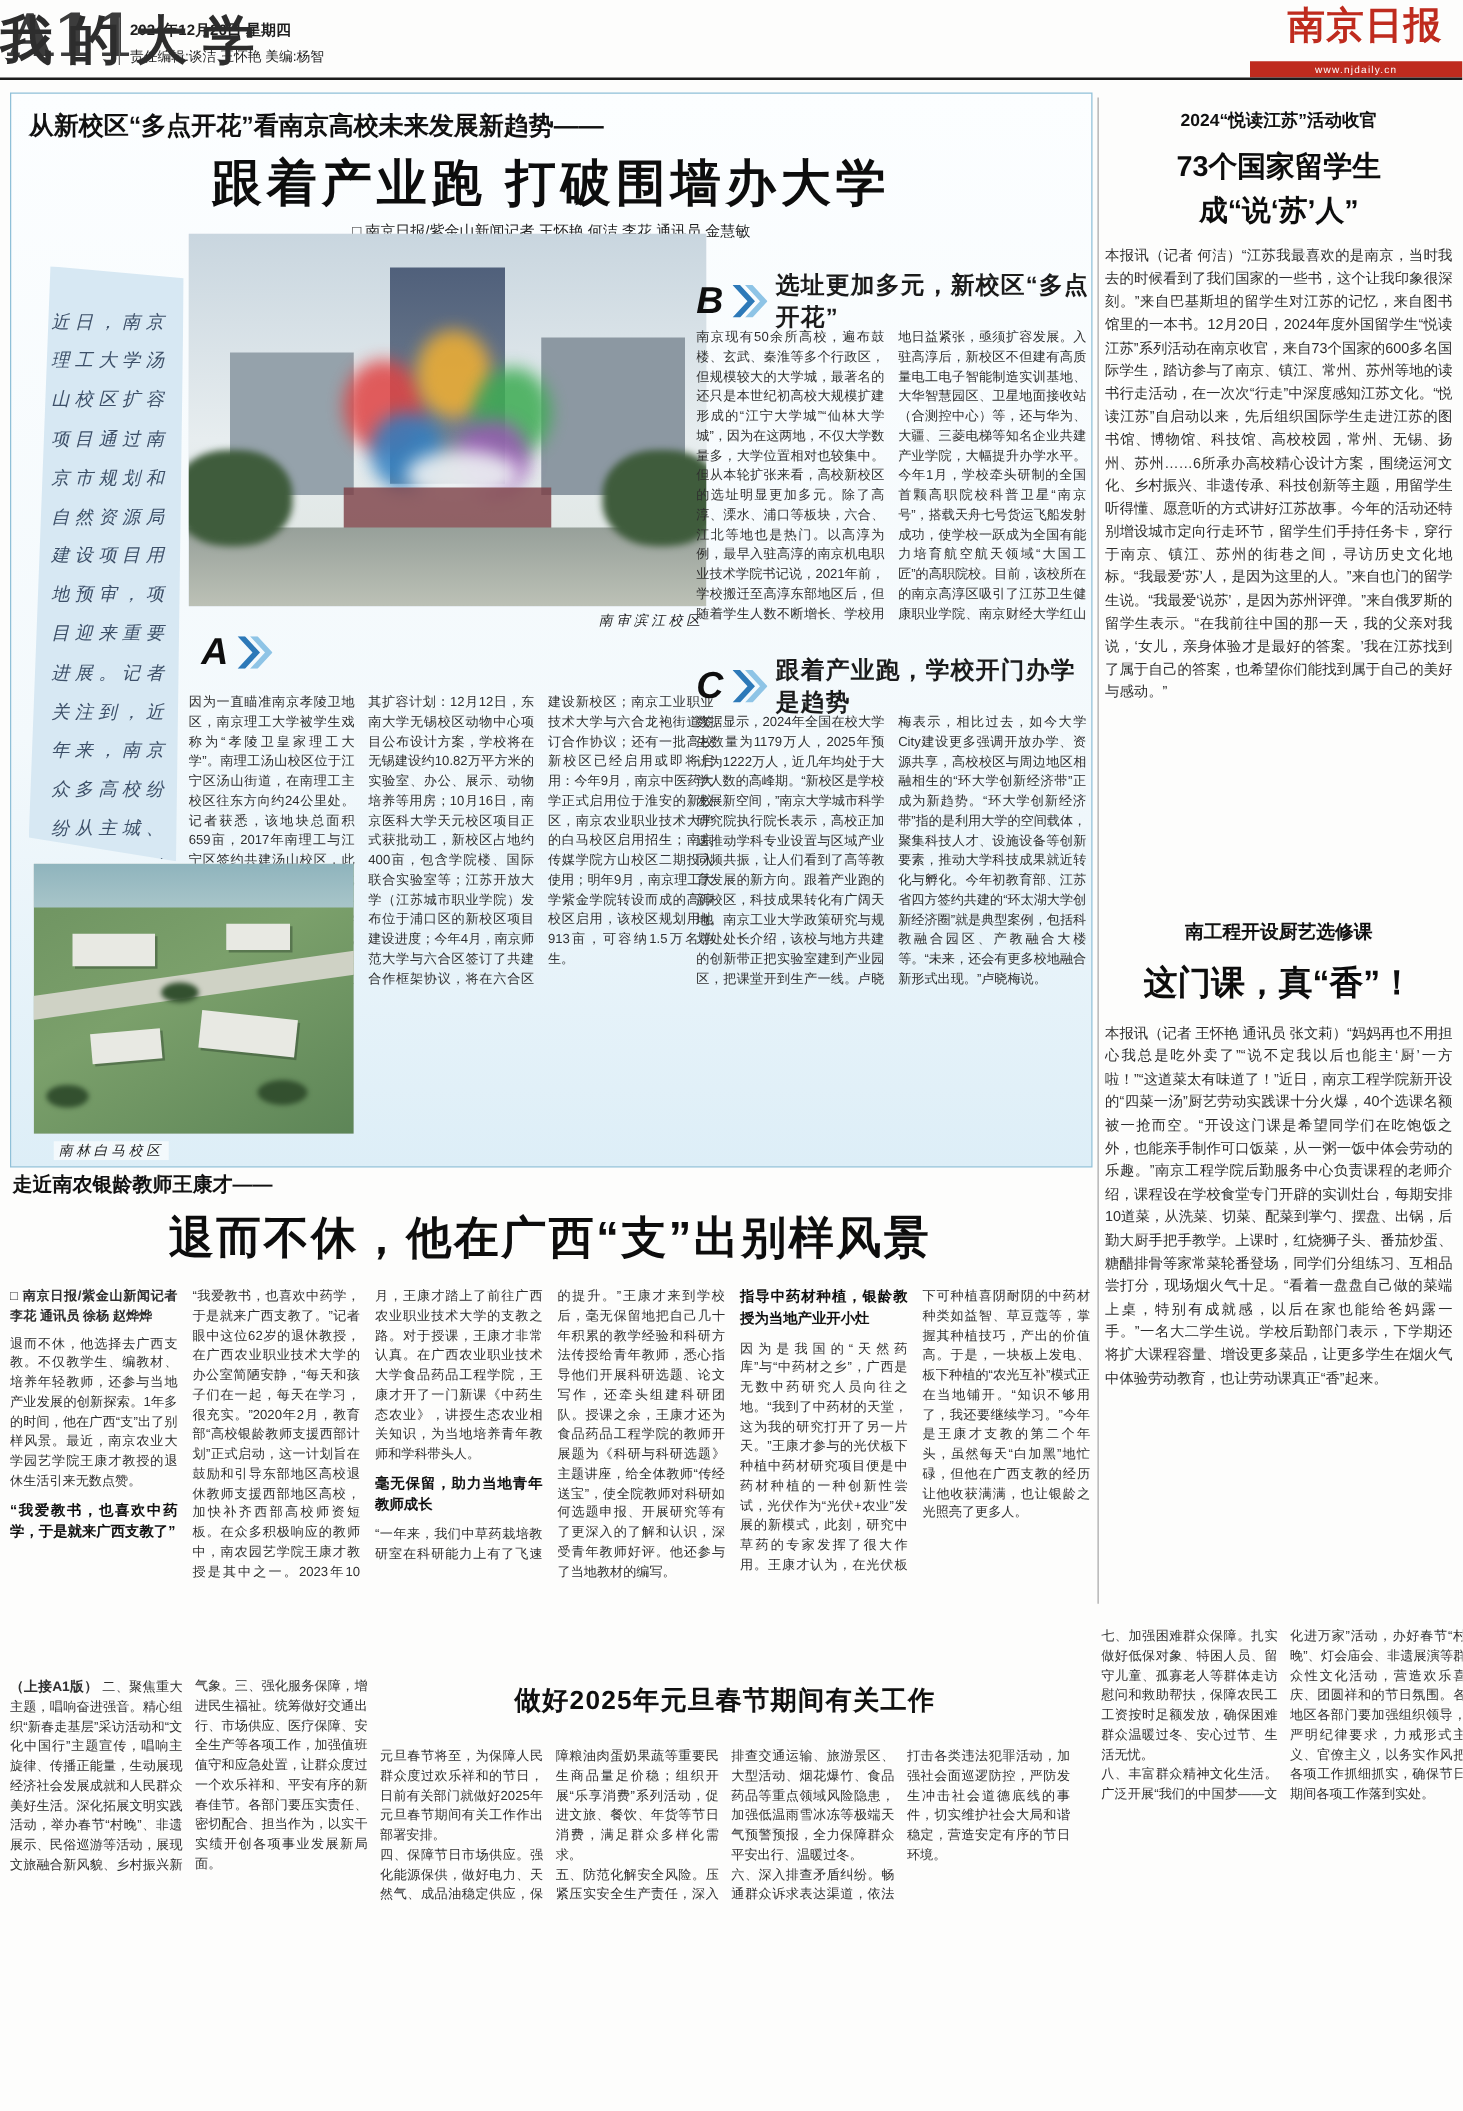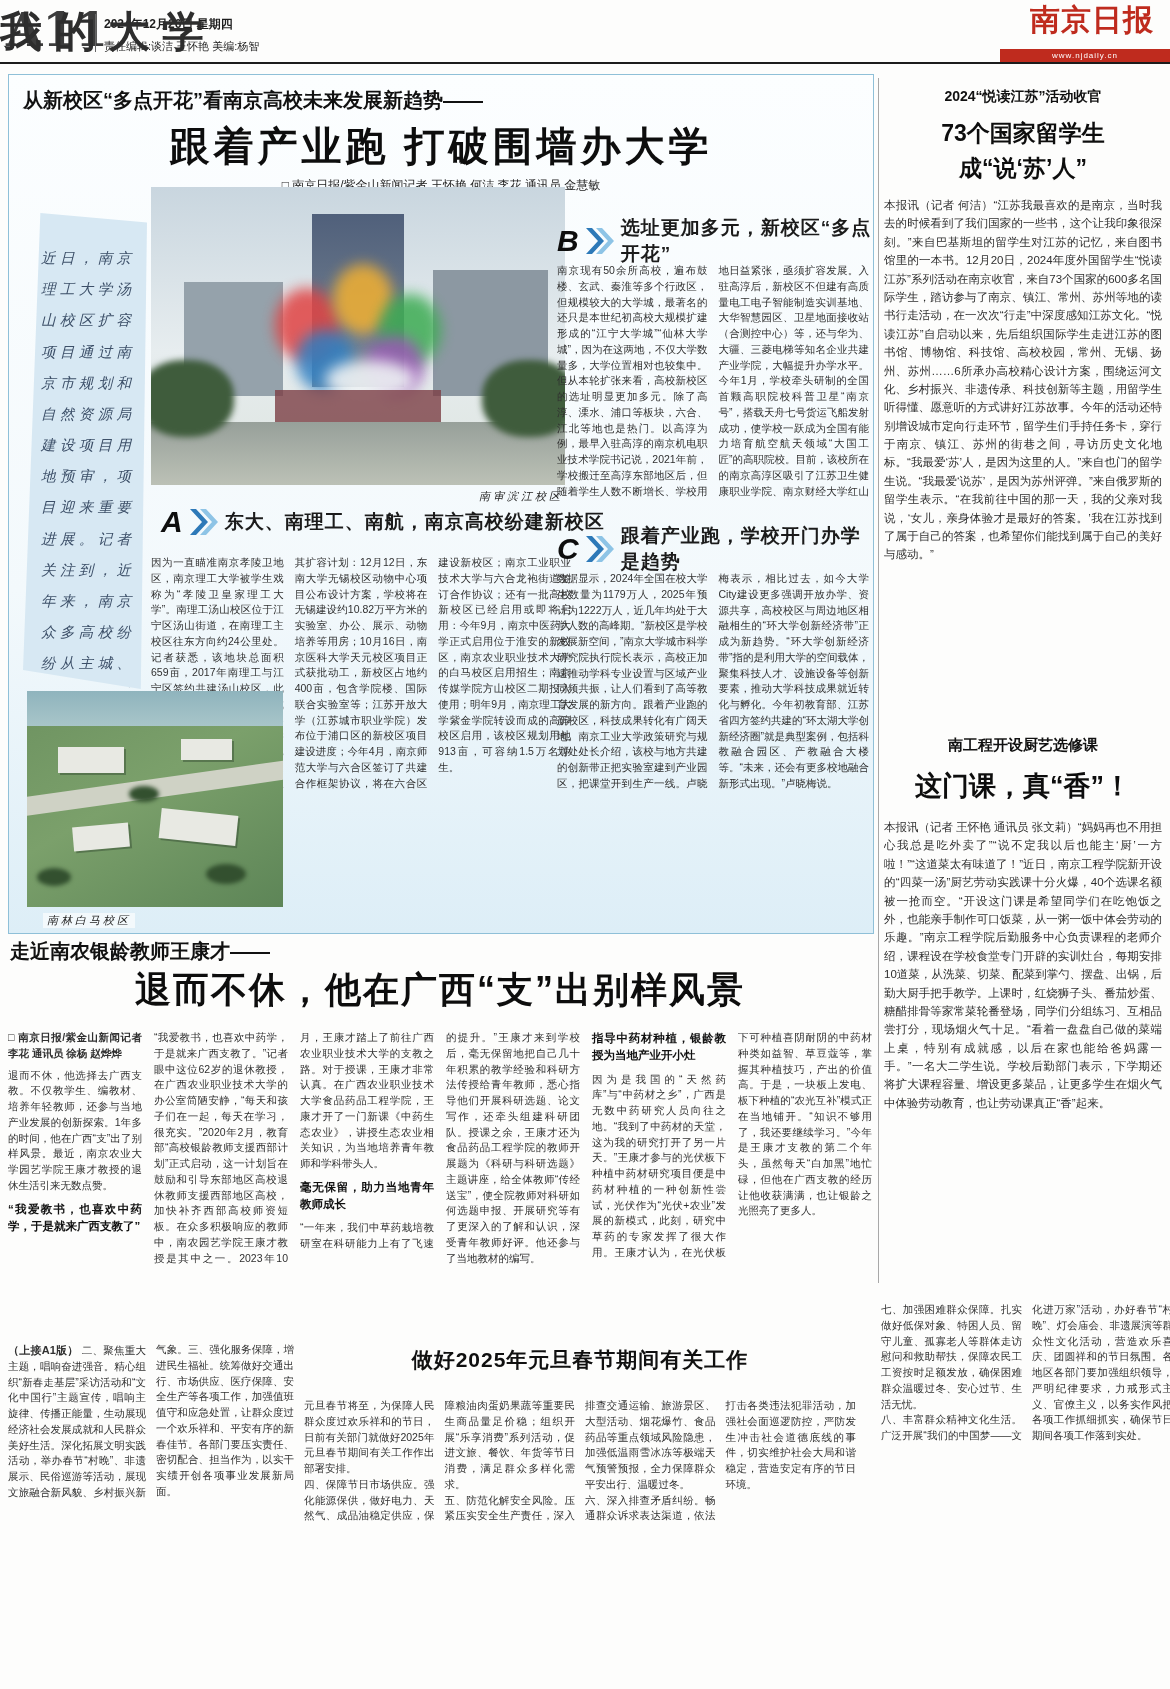--- a/index.html
+++ b/index.html
@@ -55,21 +55,21 @@
   .r-headline{left:884px;width:278px;text-align:center;font-weight:bold;color:#0d0d0d;white-space:pre-line;}
   .r1-headline{top:116px;font-size:23px;line-height:1.5;}
   .r-body{left:884px;width:278px;font-size:11.5px;line-height:1.6;text-align:justify;
           color:#2e2e2e;overflow:hidden;}
   .r1-body{top:196px;height:494px;}
   .r2-kicker{top:736px;font-size:15px;}
   .r2-headline{top:768px;font-size:27px;}
   .r2-body{top:818px;height:452px;}
   
   .a2{left:8px;top:938px;width:864px;height:360px;}
-  .a2-kicker{left:2px;top:0;font-size:20px;font-weight:bold;color:#111;text-align:center;}
+  .a2-kicker{left:2px;top:0;font-size:16px;font-weight:bold;color:#111;text-align:center;}
   .a2-headline{left:0;width:864px;top:28px;text-align:center;font-size:36px;font-weight:bold;
                letter-spacing:2px;color:#0d0d0d;}
   .a2-cols{left:0;top:92px;width:864px;height:266px;column-count:6;column-gap:12px;}
   .a2-byline{font-weight:bold;margin-bottom:6px;}
   .a2-sub{font-weight:bold;font-size:11.5px;margin:7px 0;color:#111;}
   
   .cont{left:8px;top:1302px;width:286px;height:380px;column-count:2;column-gap:10px;margin-top:40px;}
   .cont b{font-size:11px;}
   .notice{left:304px;top:1302px;width:858px;height:380px;}
   .notice-headline{left:0;top:44px;width:552px;text-align:center;font-size:21px;font-weight:bold;
@@ -127,21 +127,20 @@
     <div class="p1-tree" style="right:-3%;"></div>
   </div>
   <div class="abs cap1">南审滨江校区</div>
 
   <div class="abs sec-head secA-head">
     <span class="sec-letter">A</span>
     <svg class="chev" viewBox="0 0 28 26">
       <polygon points="0,0 12,13 0,26 6,26 18,13 6,0" fill="#2d79b8"></polygon>
       <polygon points="10,0 22,13 10,26 16,26 28,13 16,0" fill="#8ec4e6"></polygon>
     </svg>
-    <span class="sec-title">东大、南理工、南航，南京高校纷建新校区</span>
   </div>
   <div class="abs colbody secA-body">因为一直瞄准南京孝陵卫地区，南京理工大学被学生戏称为“孝陵卫皇家理工大学”。南理工汤山校区位于江宁区汤山街道，在南理工主校区往东方向约24公里处。记者获悉，该地块总面积659亩，2017年南理工与江宁区签约共建汤山校区，此次扩容约250亩土地，形成约900亩的整体地块。扩容后，汤山校区将建设教学楼、实验室等配套设施。记者注意到，不只南理工，近期，南京一批高校纷纷官宣其扩容计划：12月12日，东南大学无锡校区动物中心项目公布设计方案，学校将在无锡建设约10.82万平方米的实验室、办公、展示、动物培养等用房；10月16日，南京医科大学天元校区项目正式获批动工，新校区占地约400亩，包含学院楼、国际联合实验室等；江苏开放大学（江苏城市职业学院）发布位于浦口区的新校区项目建设进度；今年4月，南京师范大学与六合区签订了共建合作框架协议，将在六合区建设新校区；南京工业职业技术大学与六合龙袍街道签订合作协议；还有一批高校新校区已经启用或即将启用：今年9月，南京中医药大学正式启用位于淮安的新校区，南京农业职业技术大学的白马校区启用招生；南京传媒学院方山校区二期投入使用；明年9月，南京理工大学紫金学院转设而成的高淳校区启用，该校区规划用地913亩，可容纳1.5万名学生。</div>
 
   <div class="abs photo photo2">
     <div class="p2-base"></div>
     <div class="p2-water"></div>
     <div class="p2-road"></div>
     <div class="p2-bldg" style="left:12%;top:26%;width:26%;height:12%;"></div>
     <div class="p2-bldg" style="left:52%;top:56%;width:30%;height:14%;transform:rotate(6deg);"></div>
     <div class="p2-bldg" style="left:18%;top:62%;width:22%;height:11%;transform:rotate(-5deg);"></div>

